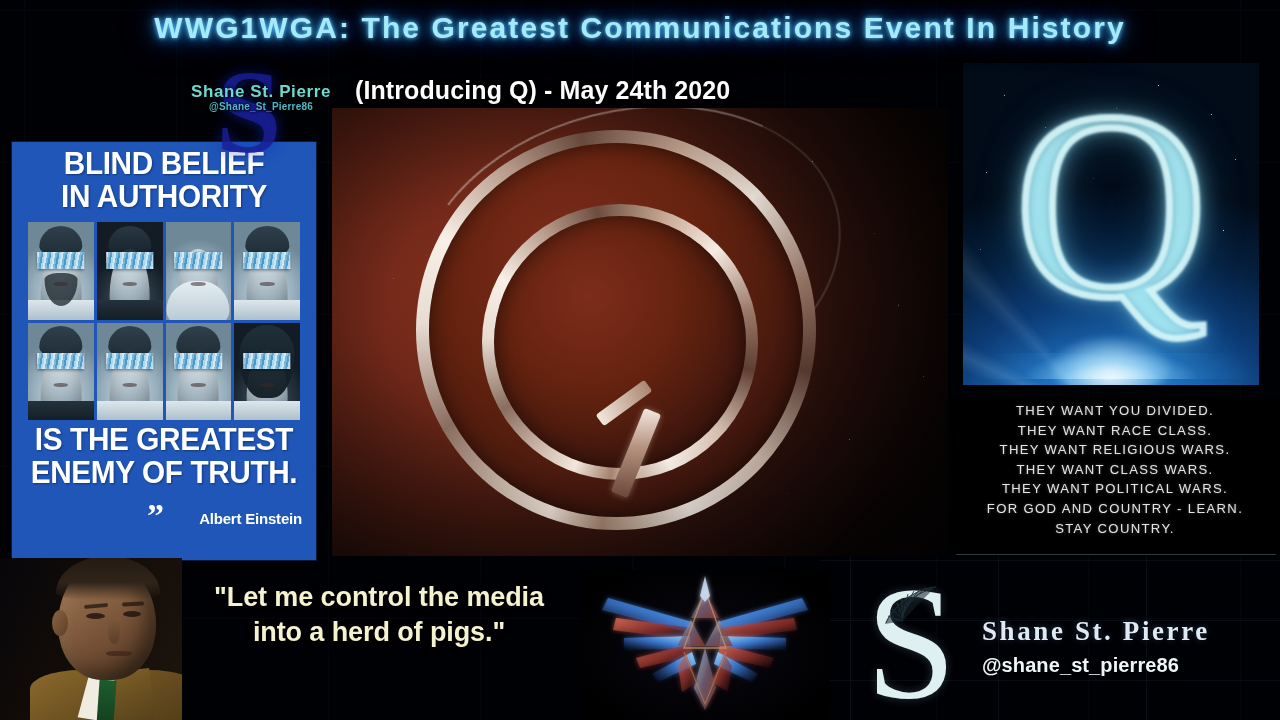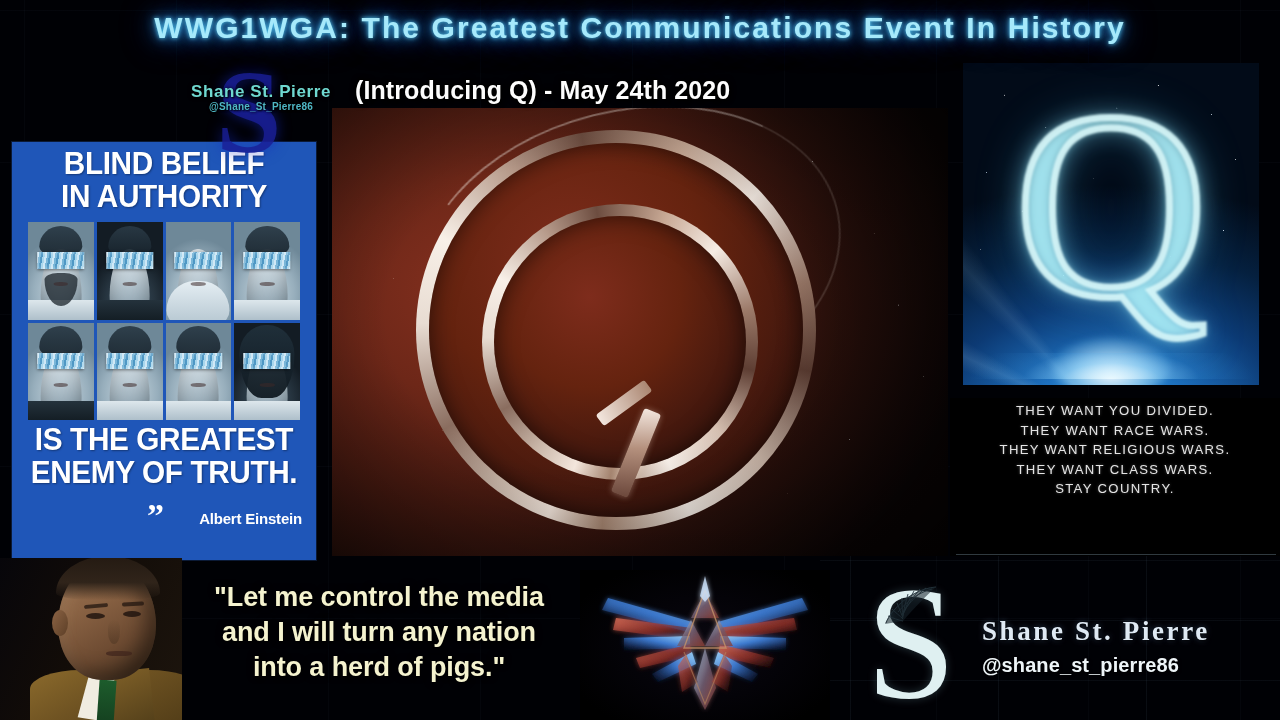--- a/index.html
+++ b/index.html
@@ -771,23 +771,25 @@
   <div class="q-smoke-card">
     <div class="sky-stars"></div>
     <div class="rays"></div>
     <div class="smoke-q-glyph">Q</div>
     <div class="glowball"></div>
     <div class="horizon"></div>
   </div>
 
   <div class="divided-block">
     <div class="line">THEY WANT YOU DIVIDED.</div>
-    <div class="line">THEY WANT RACE WARS.</div>
+    <div class="line">THEY WANT RACE CLASS.</div>
     <div class="line">THEY WANT RELIGIOUS WARS.</div>
     <div class="line">THEY WANT CLASS WARS.</div>
+    <div class="line">THEY WANT POLITICAL WARS.</div>
+    <div class="line">FOR GOD AND COUNTRY - LEARN.</div>
     <div class="line">STAY COUNTRY.</div>
     <div class="rule"></div>
   </div>
 
   <div class="tile-texture2"></div>
 
   <div class="portrait-card">
     <div class="bg-dark"></div>
     <div class="jacket"></div>
     <div class="lapel-r"></div>
@@ -799,21 +801,20 @@
     <div class="eyebrow-l"></div>
     <div class="eyebrow-r"></div>
     <div class="eye-l"></div>
     <div class="eye-r"></div>
     <div class="nose"></div>
     <div class="mouth"></div>
   </div>
 
   <div class="media-quote">
     <div>"Let me control the media</div>
-    <div>and I will turn any nation</div>
     <div>into a herd of pigs."</div>
   </div>
 
   <div class="emblem-card">
     <svg width="250" height="150" viewBox="0 0 250 150">
       <defs>
         <linearGradient id="wingBlueL" x1="100%" y1="0%" x2="0%" y2="100%">
           <stop offset="0%" stop-color="#9fd8ff" stop-opacity=".95"></stop>
           <stop offset="45%" stop-color="#3f7fd8" stop-opacity=".8"></stop>
           <stop offset="100%" stop-color="#0a1840" stop-opacity=".15"></stop>

